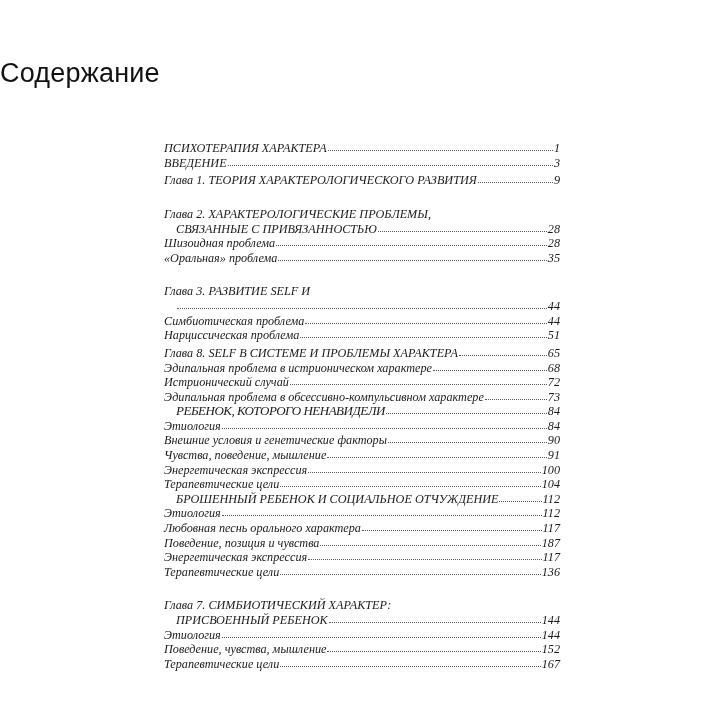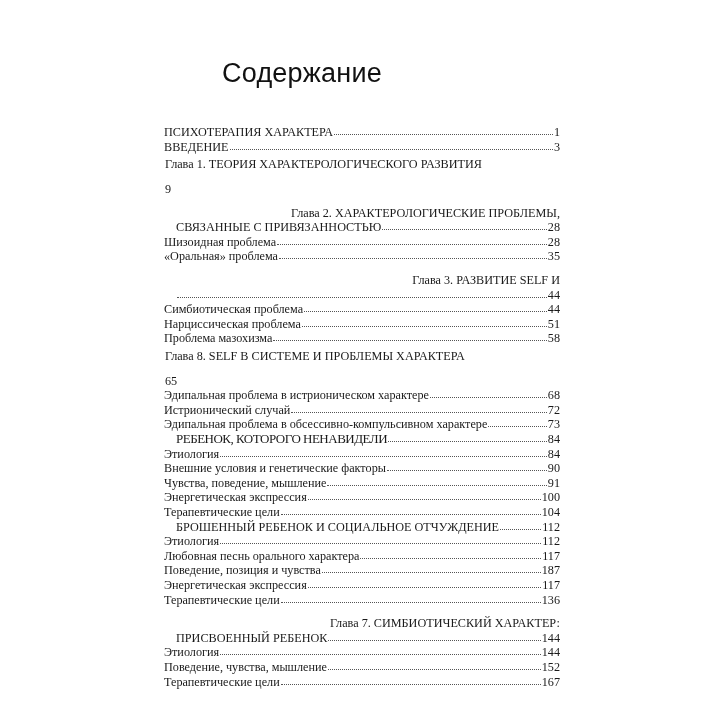--- a/index.html
+++ b/index.html
@@ -12,53 +12,51 @@
       height: 720px;
       position: relative;
       overflow: hidden;
       color: #1a1a1a;
     }
     .title {
       position: absolute;
       left: 0;
       width: 604px;
       top: 58px;
-      text-align: center;
       font-family: "Liberation Sans", sans-serif;
       font-size: 27px;
       font-weight: normal;
       color: #111;
       letter-spacing: 0.2px;
     }
     .toc {
       position: absolute;
       left: 164px;
-      top: 125px;
+      top: 141px;
       width: 396px;
       font-family: "Liberation Serif", serif;
       font-size: 12.2px;
       line-height: 14.6px;
       color: #1a1a1a;
+      font-style: italic;
     }
     .entry {
       display: flex;
       align-items: baseline;
       white-space: nowrap;
     }
     .entry.chapter {
       margin-top: 3.2px;
-      flex-direction: column;
     }
     .entry.first {
       margin-top: 0;
     }
     .chapter-first-line {
-      margin-top: 9px;
+      margin-top: 19px;
       white-space: nowrap;
-      text-align: right;
     }
     .indent {
       padding-left: 12px;
     }
     .caps-narrow {
       letter-spacing: -0.5px;
       font-size: 13px;
     }
     .label {
       flex: 0 0 auto;
@@ -132,25 +130,20 @@
   <div class="entry">
     <span class="label">Симбиотическая проблема</span>
     <span class="leader"></span>
     <span class="page">44</span>
   </div>
   <div class="entry">
     <span class="label">Нарциссическая проблема</span>
     <span class="leader"></span>
     <span class="page">51</span>
   </div>
-  <div class="entry">
-    <span class="label">Проблема мазохизма</span>
-    <span class="leader"></span>
-    <span class="page">58</span>
-  </div>
 
   <div class="entry chapter">
     <span class="label">Глава 8. SELF В СИСТЕМЕ И ПРОБЛЕМЫ ХАРАКТЕРА</span>
     <span class="leader"></span>
     <span class="page">65</span>
   </div>
   <div class="entry">
     <span class="label">Эдипальная проблема в истрионическом характере</span>
     <span class="leader"></span>
     <span class="page">68</span>

